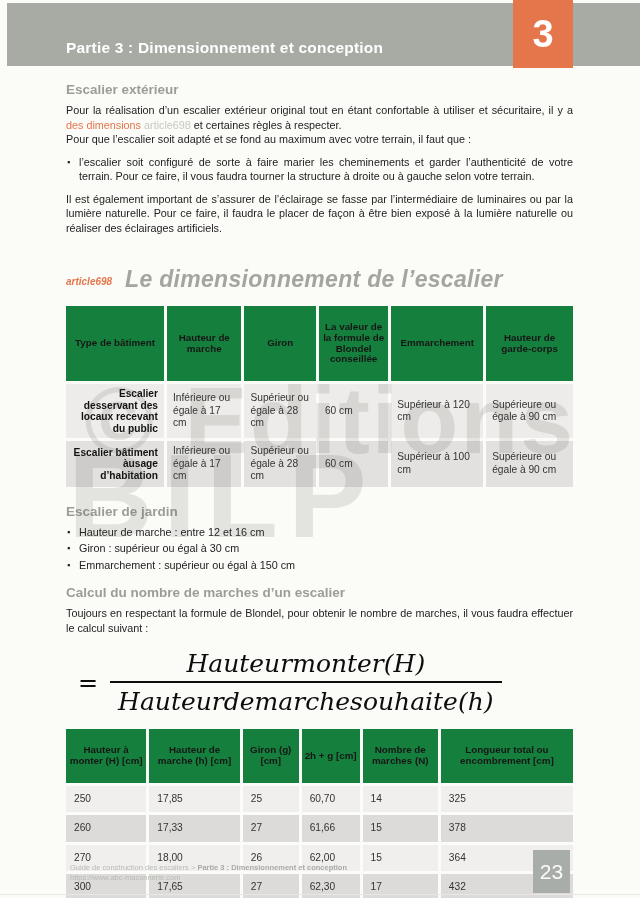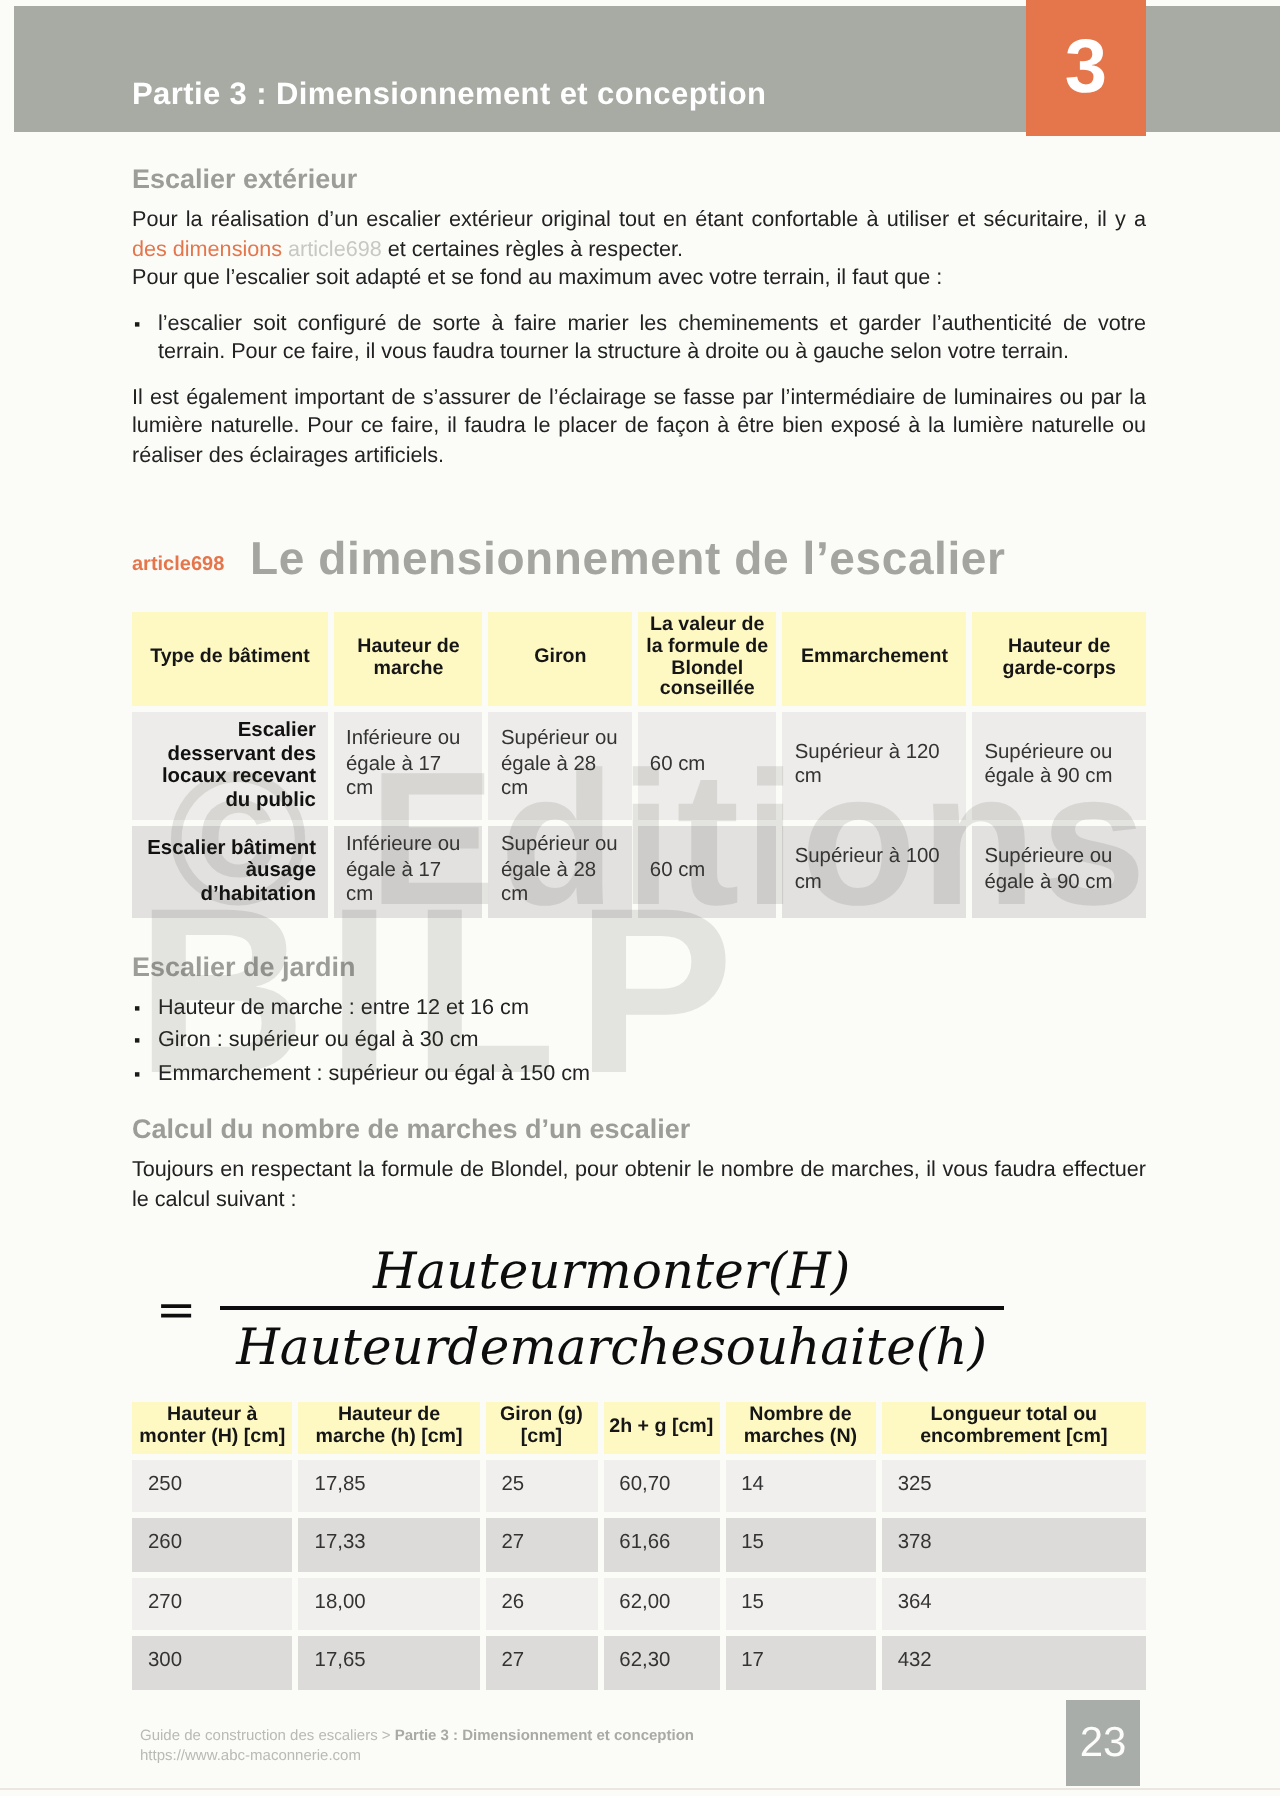--- a/index.html
+++ b/index.html
@@ -43,37 +43,37 @@
   ul.square-list li {
     position: relative; padding-left: 13px; margin-bottom: 2px;
     font-size: 10.8px; line-height: 14.5px; text-align: justify;
   }
   ul.square-list li::before {
     content: "▪"; position: absolute; left: 1px; top: 0; font-size: 9px; color: #1a1a1a;
   }
   .link-orange { color: #e5764b; }
   .ref-gray { color: #c7c7c3; }
 
-  h1.big-heading { margin: 23px 0 8px; white-space: nowrap; }
+  h1.big-heading { margin: 23px 0 8px; white-space: nowrap; font-style: italic; }
   h1.big-heading .art-ref {
     color: #e5764b; font-size: 10px; font-weight: bold; vertical-align: 2px; margin-right: 4px;
   }
   h1.big-heading .big-text {
     font-size: 23px; font-weight: bold; color: #a4a5a1; letter-spacing: 0.3px;
   }
 
   
   table.doc-table {
     table-layout: fixed; border-collapse: separate; border-spacing: 3px;
     width: 513px; margin-left: -3px;
   }
   table.doc-table th {
-    background: #fef9c3; color: #161616;
+    background: #15803d; color: #161616;
     font-size: 9.8px; font-weight: bold; line-height: 10.8px;
-    text-align: center; vertical-align: middle; padding: 2px 2px;
+    text-align: center; vertical-align: middle; padding: 16px 2px;
   }
   table.doc-table td {
     font-size: 10.2px; line-height: 12.5px; color: #333;
     vertical-align: middle; padding: 4px 6px;
   }
   table.doc-table td.cell-bold { text-align: right; font-weight: bold; color: #111; line-height: 11.5px; }
   tr.row-light td { background: #edecea; }
   tr.row-dark  td { background: #e2e1df; }
   tr.row-light2 td { background: #f0efed; }
   tr.row-dark2  td { background: #dcdbd9; }

